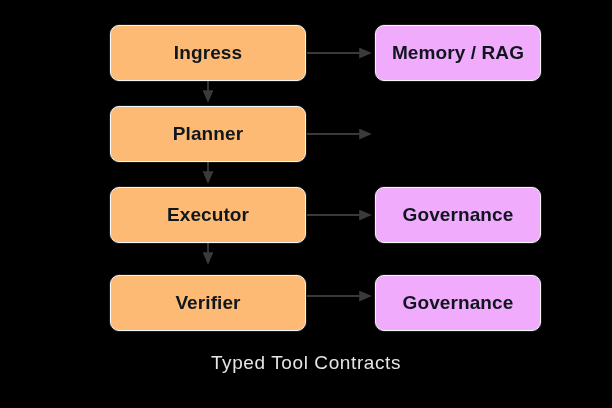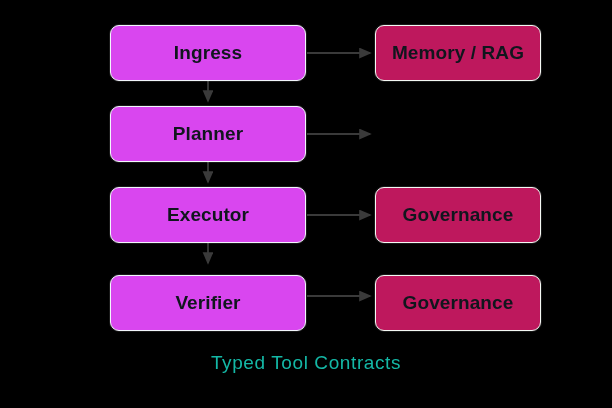--- a/index.html
+++ b/index.html
@@ -37,47 +37,47 @@
     font-size: 19px;
     font-weight: bold;
     letter-spacing: 0.1px;
     color: #10161d;
     white-space: nowrap;
   }
   .node-left {
     left: 110px;
     width: 196px;
     height: 56px;
-    background: #d946ef;
+    background: #fdba74;
     border: 1.5px solid #f2f7fc;
     box-shadow: 0 0 0 1px rgba(255,255,255,0.10);
   }
   .node-right {
     left: 375px;
     width: 166px;
     height: 56px;
-    background: #be185d;
+    background: #f0abfc;
     border: 1.5px solid #f4f9f4;
     box-shadow: 0 0 0 1px rgba(255,255,255,0.10);
   }
   .row-0 { top: 25px; }
   .row-1 { top: 106px; justify-content: center; }
   .row-2 { top: 187px; }
   .row-3 { top: 268px; margin-top: 7px; }
 
   #caption {
     position: absolute;
     left: 0;
     top: 352px;
     width: 612px;
     text-align: center;
     font-size: 19px;
     font-weight: normal;
     letter-spacing: 0.6px;
-    color: #14b8a6;
+    color: #e5e5e5;
   }
 </style>
 </head>
 <body>
 
 <div id="canvas">
 
   <svg id="arrow-layer" viewBox="0 0 612 408" xmlns="http://www.w3.org/2000/svg">
     <defs>
       <marker id="head" markerWidth="7" markerHeight="7" refX="6" refY="3.0" orient="auto" markerUnits="strokeWidth">

